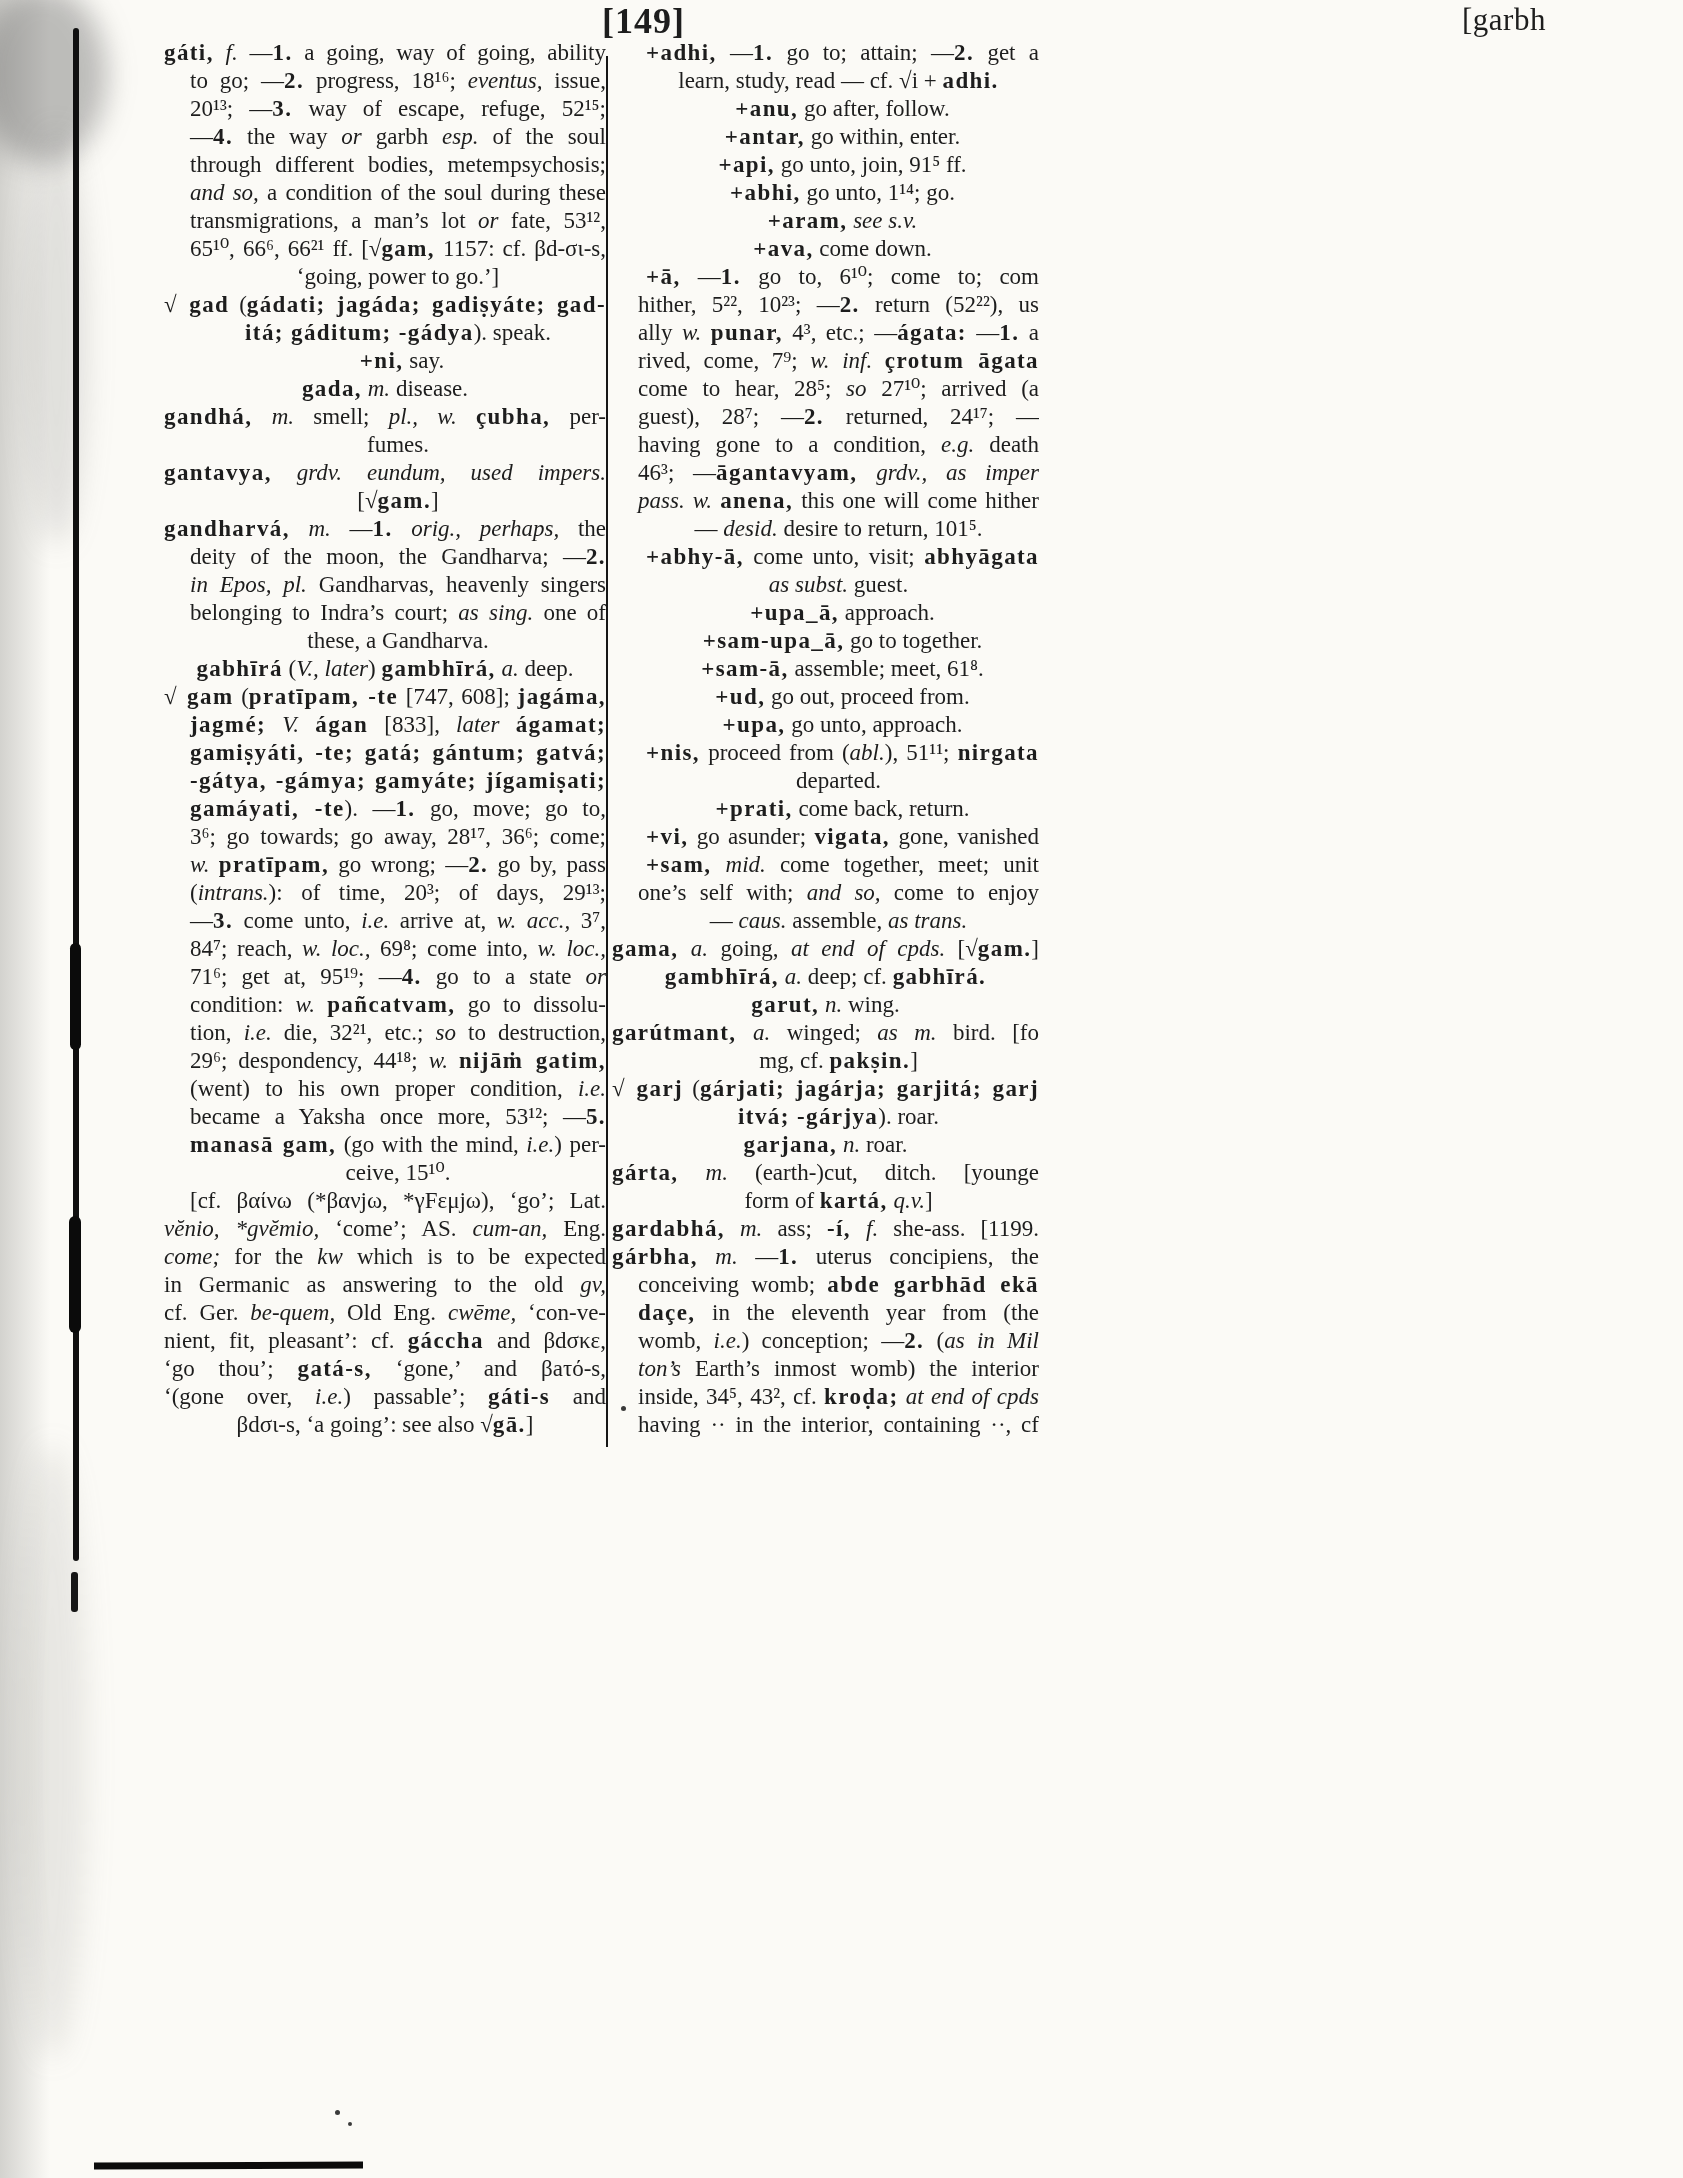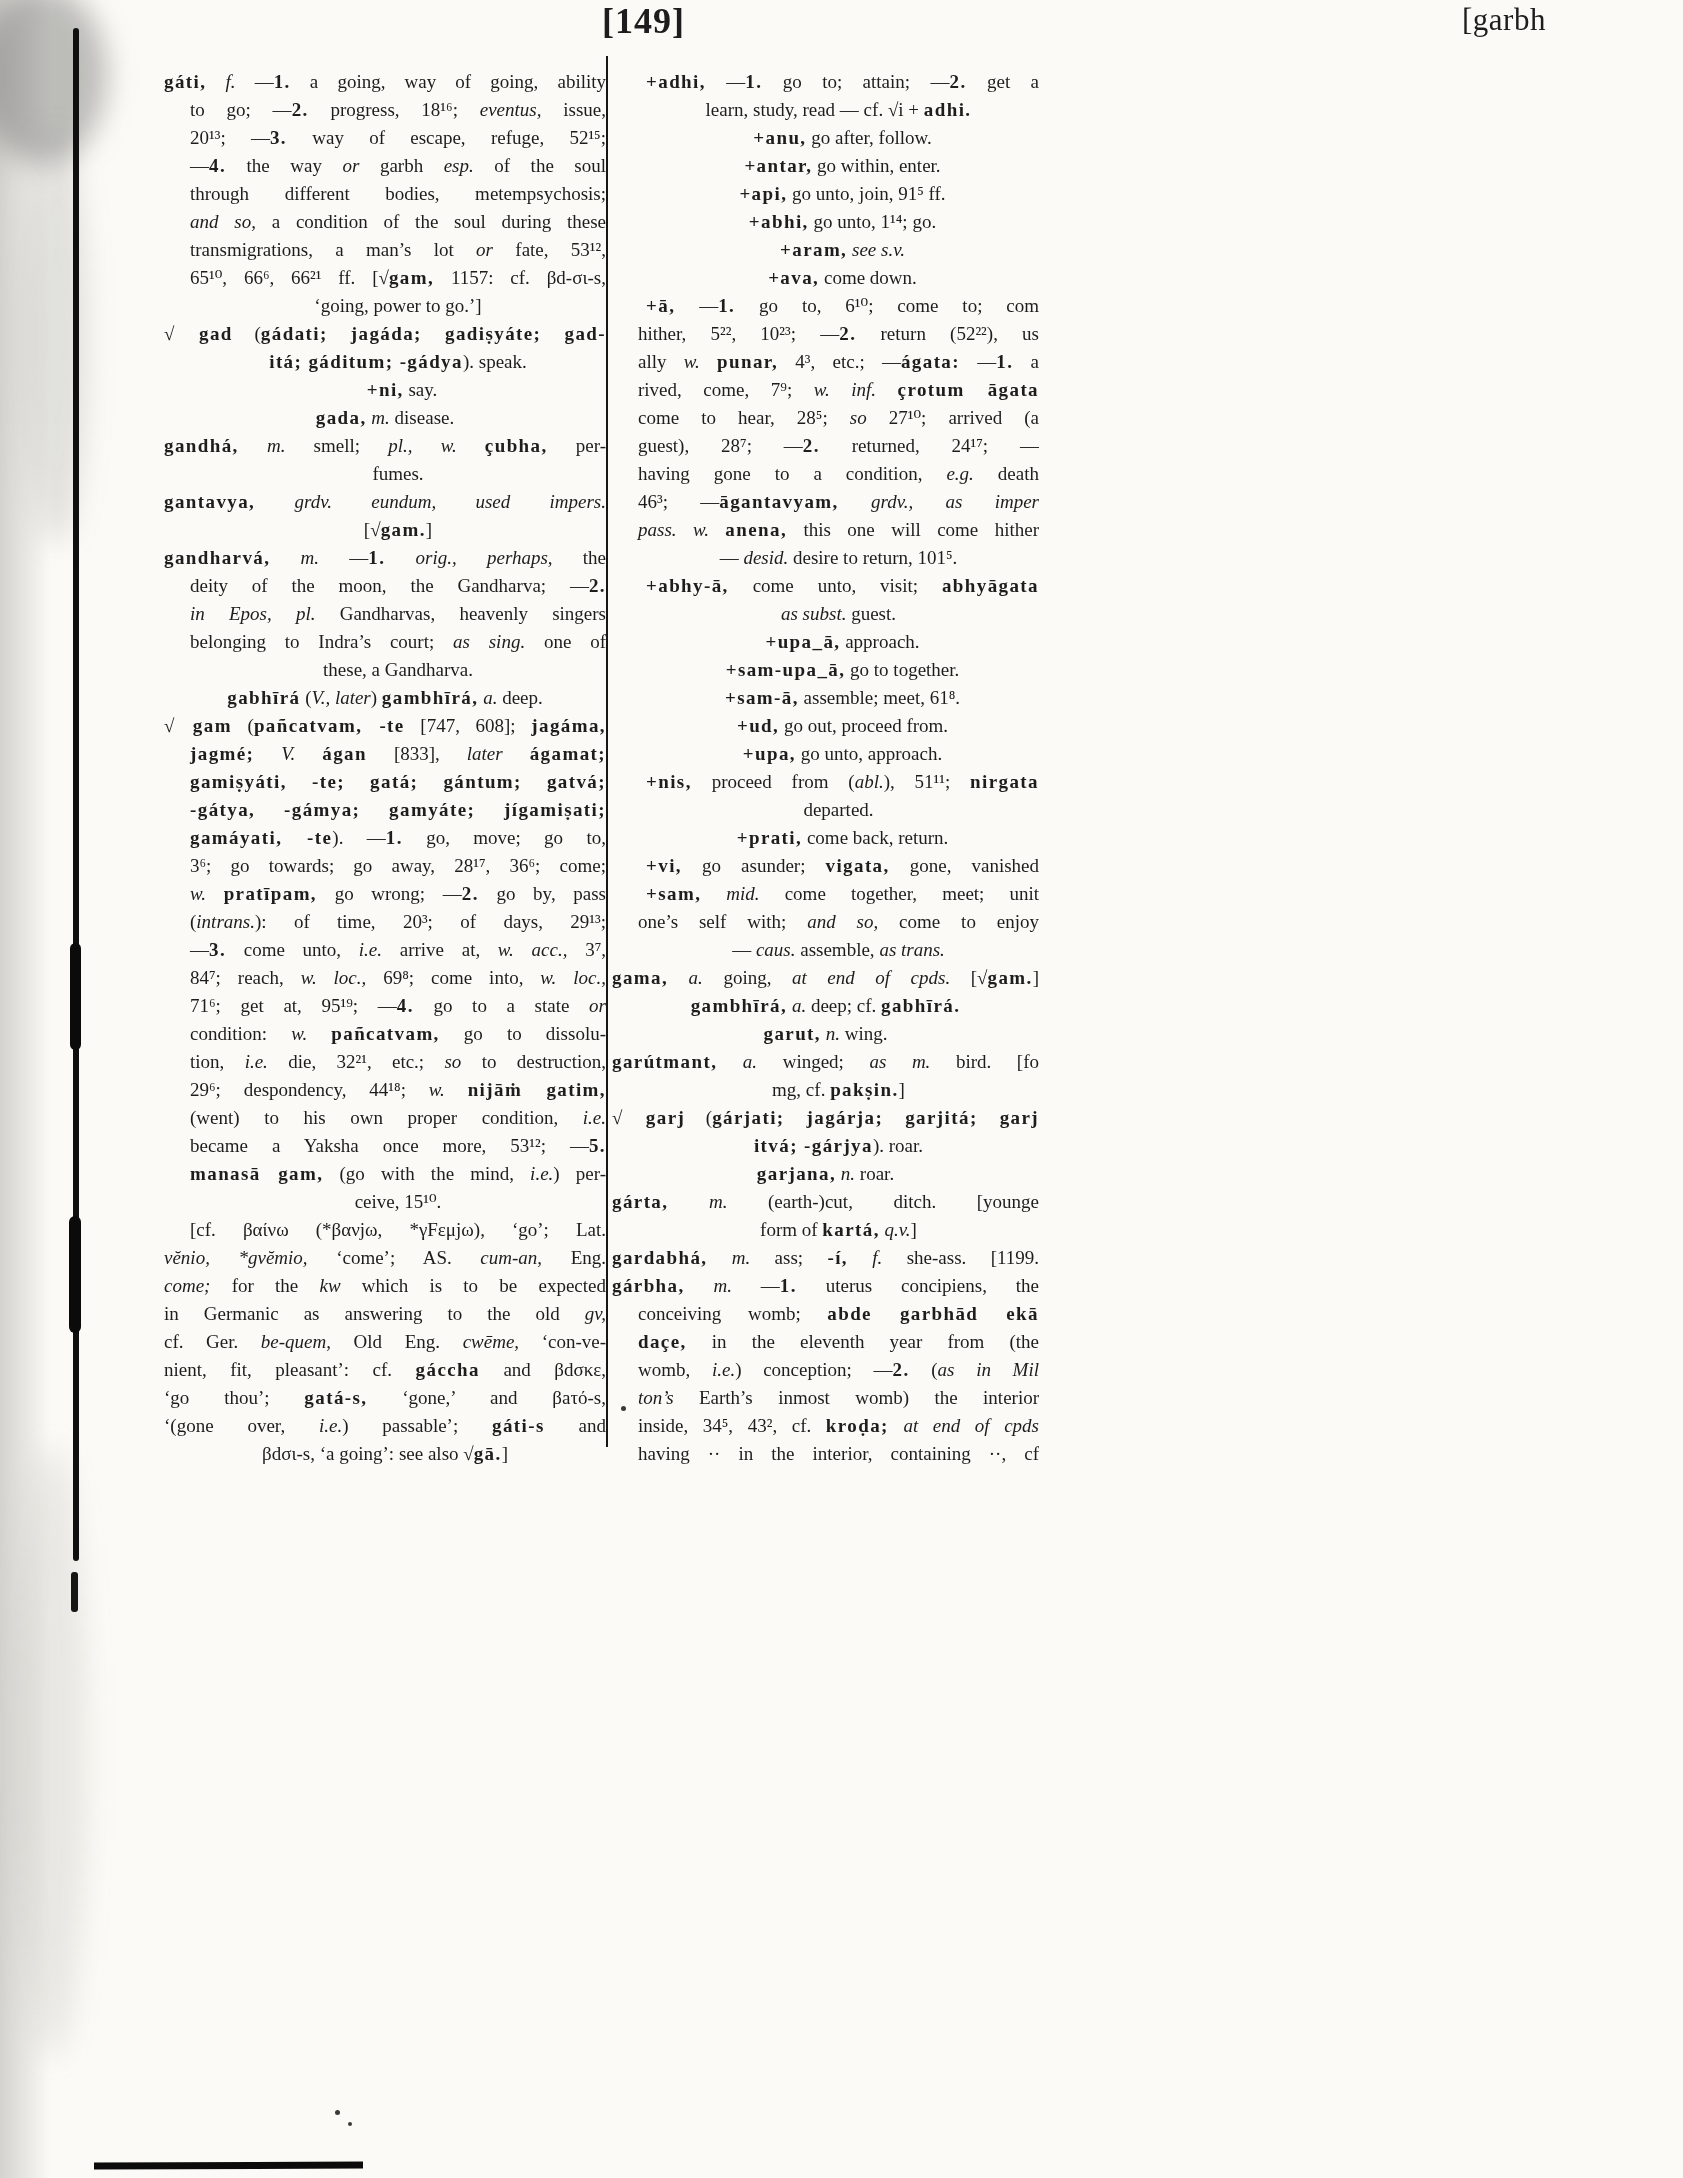--- a/index.html
+++ b/index.html
@@ -26,21 +26,21 @@
   .d1{left:621px;top:1406px;}
   .d2{left:335px;top:2110px;}
   .d3{left:348px;top:2122px;width:4px;height:4px;}
   
   .header-num{position:absolute;left:588px;top:0;width:111px;text-align:center;
     font-size:36px;font-weight:bold;letter-spacing:1px;}
   .header-catch{position:absolute;left:1462px;top:2px;font-size:31px;font-weight:normal;letter-spacing:0.5px;}
   
   .divider{position:absolute;left:606px;top:56px;width:2px;height:1391px;background:var(--rule,#161616);}
   
-  .column{position:absolute;top:68px;font-size:19px;}
+  .column{position:absolute;top:39px;font-size:23px;}
   .col-left{left:164px;width:442px;}
   .col-right{left:612px;width:427px;}
   .entry{margin:0;}
   .line{height:28px;line-height:28px;overflow:hidden;text-align:justify;white-space:normal;}
   .line::after{content:"";display:inline-block;width:100%;height:0;}
   .line.end{text-align:center;}
   .line.end::after{content:none;}
   .ind1{padding-left:26px;}
   .ind2{padding-left:34px;}
   .seg-b{font-weight:bold;letter-spacing:1.4px;}
@@ -101,21 +101,21 @@
         <div class="line ind0"><span class="seg-b">gandharvá,</span><span class="seg-i"> m.</span><span class="seg-r"> —</span><span class="seg-b">1.</span><span class="seg-r"> </span><span class="seg-i">orig., perhaps,</span><span class="seg-r"> the</span></div>
         <div class="line ind1"><span class="seg-r">deity of the moon, the Gandharva; —</span><span class="seg-b">2.</span></div>
         <div class="line ind1"><span class="seg-i">in Epos, pl.</span><span class="seg-r"> Gandharvas, heavenly singers</span></div>
         <div class="line ind1"><span class="seg-r">belonging to Indra’s court; </span><span class="seg-i">as sing.</span><span class="seg-r"> one of</span></div>
         <div class="line ind1 end"><span class="seg-r">these, a Gandharva.</span></div>
       </div>
       <div class="entry">
         <div class="line ind0 end"><span class="seg-b">gabhīrá</span><span class="seg-r"> (</span><span class="seg-i">V., later</span><span class="seg-r">) </span><span class="seg-b">gambhīrá,</span><span class="seg-i"> a.</span><span class="seg-r"> deep.</span></div>
       </div>
       <div class="entry">
-        <div class="line ind0"><span class="seg-b">√ gam</span><span class="seg-r"> (</span><span class="seg-b">pañcatvam, -te</span><span class="seg-r"> [747, 608]; </span><span class="seg-b">jagáma,</span></div>
+        <div class="line ind0"><span class="seg-b">√ gam</span><span class="seg-r"> (</span><span class="seg-b">pratīpam, -te</span><span class="seg-r"> [747, 608]; </span><span class="seg-b">jagáma,</span></div>
         <div class="line ind1"><span class="seg-b">jagmé;</span><span class="seg-i"> V.</span><span class="seg-r"> </span><span class="seg-b">ágan</span><span class="seg-r"> [833], </span><span class="seg-i">later</span><span class="seg-r"> </span><span class="seg-b">ágamat;</span></div>
         <div class="line ind1"><span class="seg-b">gamiṣyáti, -te; gatá; gántum; gatvá;</span></div>
         <div class="line ind1"><span class="seg-b">-gátya, -gámya; gamyáte; jígamiṣati;</span></div>
         <div class="line ind1"><span class="seg-b">gamáyati, -te</span><span class="seg-r">).  —</span><span class="seg-b">1.</span><span class="seg-r"> go, move; go to,</span></div>
         <div class="line ind1"><span class="seg-r">3⁶; go towards; go away, 28¹⁷, 36⁶; come;</span></div>
         <div class="line ind1"><span class="seg-i">w.</span><span class="seg-r"> </span><span class="seg-b">pratīpam,</span><span class="seg-r"> go wrong; —</span><span class="seg-b">2.</span><span class="seg-r"> go by, pass</span></div>
         <div class="line ind1"><span class="seg-r">(</span><span class="seg-i">intrans.</span><span class="seg-r">): of time, 20³; of days, 29¹³;</span></div>
         <div class="line ind1"><span class="seg-r">—</span><span class="seg-b">3.</span><span class="seg-r"> come unto, </span><span class="seg-i">i.e.</span><span class="seg-r"> arrive at, </span><span class="seg-i">w. acc.,</span><span class="seg-r"> 3⁷,</span></div>
         <div class="line ind1"><span class="seg-r">84⁷; reach, </span><span class="seg-i">w. loc.,</span><span class="seg-r"> 69⁸; come into, </span><span class="seg-i">w. loc.,</span></div>
         <div class="line ind1"><span class="seg-r">71⁶; get at, 95¹⁹; —</span><span class="seg-b">4.</span><span class="seg-r"> go to a state </span><span class="seg-i">or</span></div>

